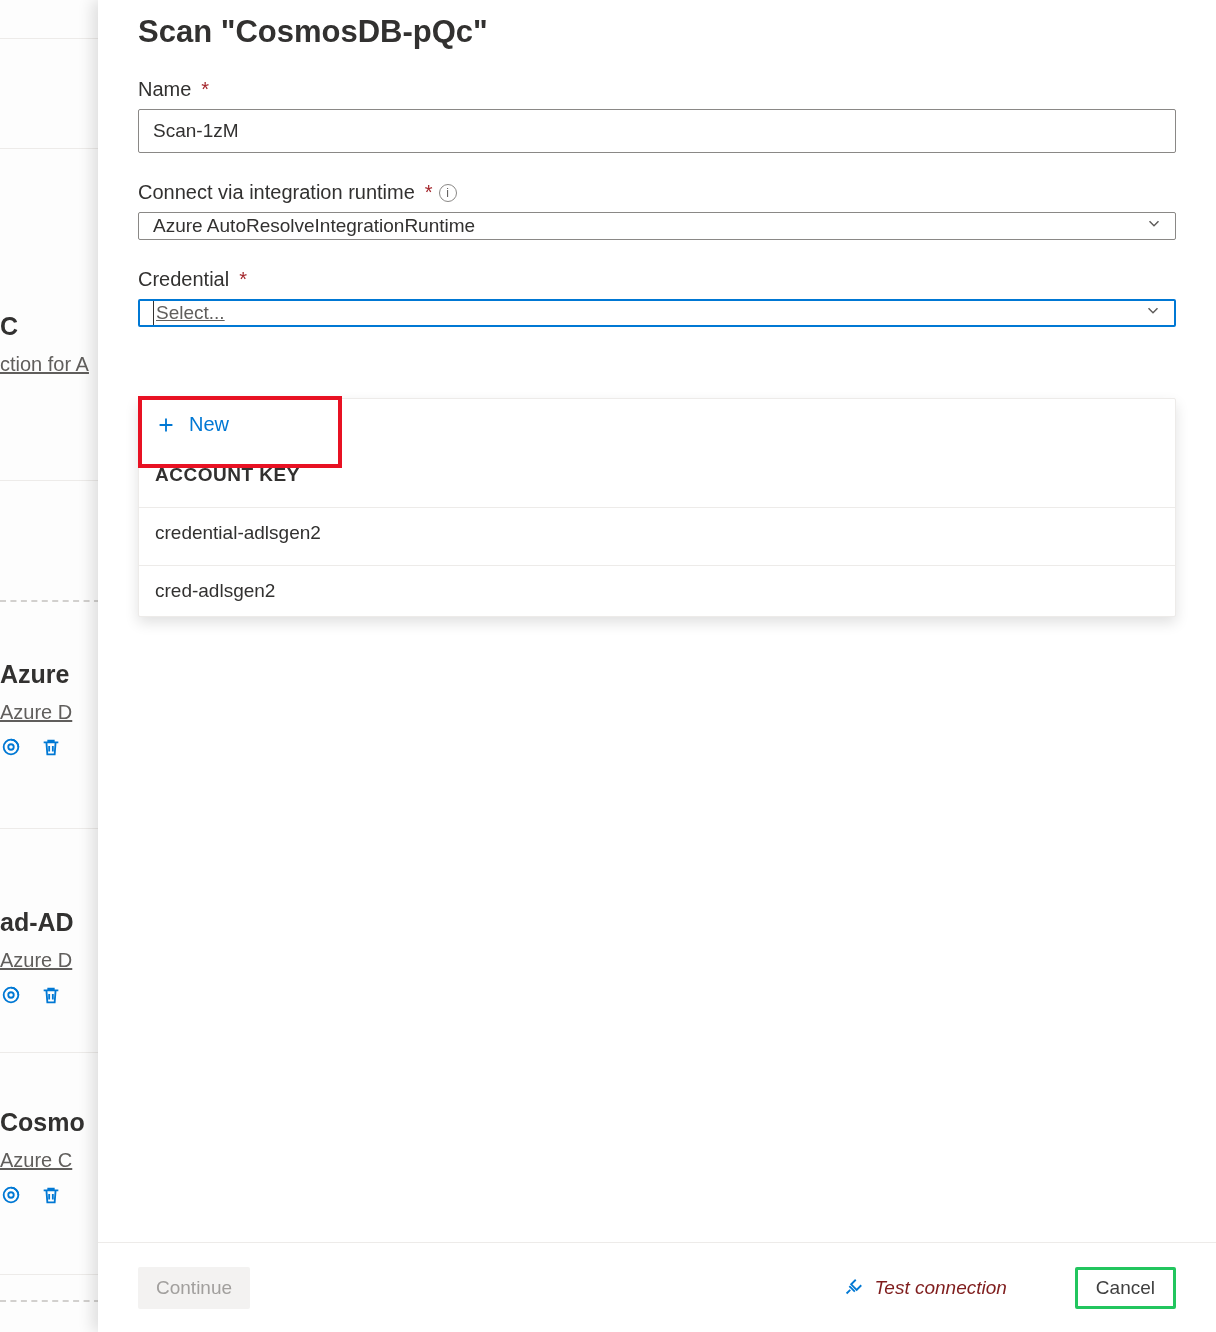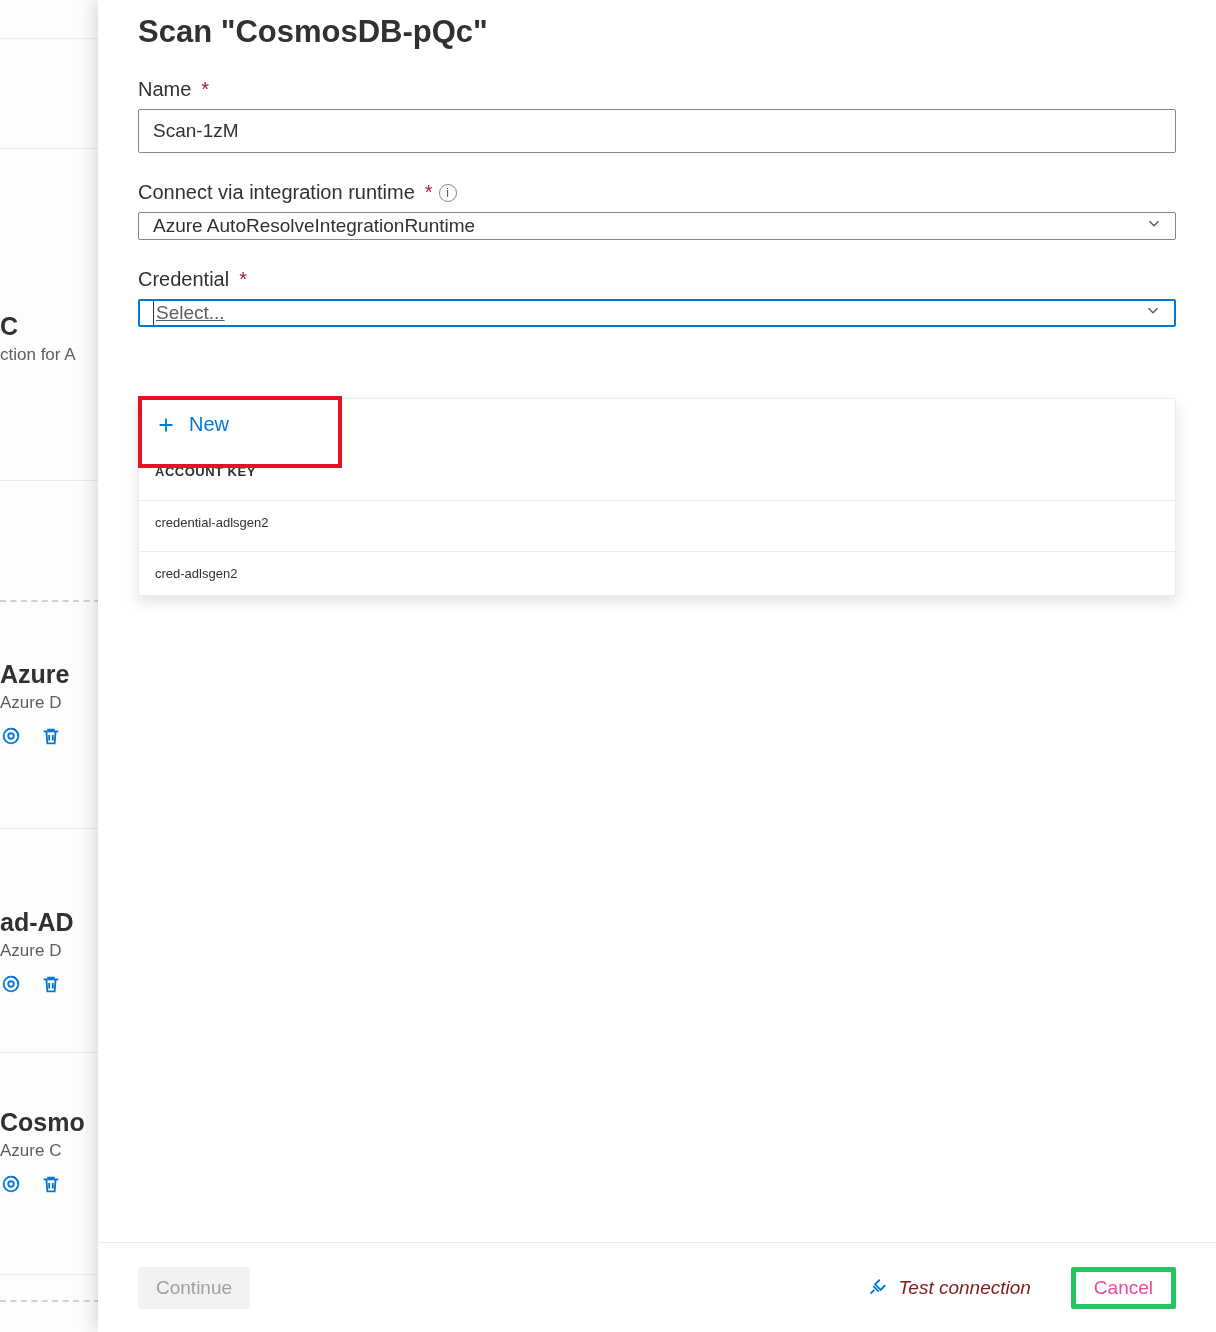--- a/index.html
+++ b/index.html
@@ -5,21 +5,21 @@
   * { box-sizing: border-box; margin: 0; padding: 0; font-family: "Segoe UI", -apple-system, BlinkMacSystemFont, sans-serif; }
   html, body { width: 1216px; height: 1332px; overflow: hidden; background: #fff; color: #323130; }
 
   
   .bg-left {
     position: absolute; left: 0; top: 0; width: 100px; height: 1332px;
     background: #fdfdfd;
   }
   .bg-row { position: absolute; left: 0; width: 100px; }
   .bg-row .title { font-size: 25px; font-weight: 600; color: #323130; white-space: nowrap; }
-  .bg-row .subtitle { font-size: 17px; color: #605e5c; margin-top: 4px; white-space: nowrap; }
+  .bg-row .subtitle { font-size: 20px; color: #605e5c; margin-top: 12px; white-space: nowrap; text-decoration: underline; }
   .bg-actions { margin-top: 12px; display: flex; gap: 18px; align-items: center; }
   .bg-section-border { position:absolute; left:0; width:100px; border-top:1px solid #edebe9; }
   .dashed-border { position:absolute; left:0; width:100px; border-top:2px dashed #d2d0ce; }
 
   .ic { width: 22px; height: 22px; display: inline-block; }
   .ic svg { width: 100%; height: 100%; display:block; }
 
   
   .panel {
     position: absolute; left: 98px; top: 0; right: 0; bottom: 0;
@@ -46,36 +46,36 @@
   .select .chev { position:absolute; right:12px; top:50%; transform:translateY(-50%); }
   .select.focused { border: 2px solid #0078d4; padding-left:13px; }
   .select.placeholder { color: #605e5c; text-decoration: underline; }
   .caret { width:1px; height:24px; background:#323130; margin-right:2px; }
 
   .dropdown {
     position: absolute; left: 40px; right: 40px; top: 398px;
     background:#fff; border:1px solid #edebe9; border-radius:2px;
     box-shadow: 0 6px 14px rgba(0,0,0,0.12);
   }
-  .dd-row { padding: 14px 16px; font-size: 13px; color:#323130; }
+  .dd-row { padding: 14px 16px; font-size: 19px; color:#323130; }
   .dd-new { display:flex; align-items:center; gap:12px; color:#0078d4; font-size:20px;text-align:center; }
   .dd-header { font-weight:600; letter-spacing:0.5px; color:#323130; }
   .dd-opt { border-top:1px solid #edebe9;margin-top:7px; }
   .highlight-box { position:absolute; border:4px solid #e81123; pointer-events:none; }
 
   .panel-footer {
     height: 90px; border-top: 1px solid #edebe9;
     display:flex; align-items:center; justify-content:space-between;
     padding: 0 40px;
   }
   .btn { height:42px; padding:0 18px; font-size:19px; border-radius:2px; display:inline-flex; align-items:center; gap:10px; cursor:pointer; }
   .btn-continue { background:#f3f2f1; color:#a19f9d; border:none; }
   .btn-test { background:transparent; color:#7f1d1d; border:none;font-style:italic; }
   .btn-test .ic svg { stroke:#0078d4; }
-  .btn-cancel { background:#fff; border:5px solid #22c55e; color:#ec4899; }
+  .btn-cancel { background:#fff; border:3px solid #22c55e; color:#404040;margin-left:28px; }
   .footer-right { display:flex; align-items:center; gap:22px; }
 
   .chev-svg { width:18px; height:18px; }
 </style>
 </head>
 <body>
 
 <div class="bg-left">
   <div class="bg-section-border" style="top:38px"></div>
   <div class="bg-row" style="top:312px">

